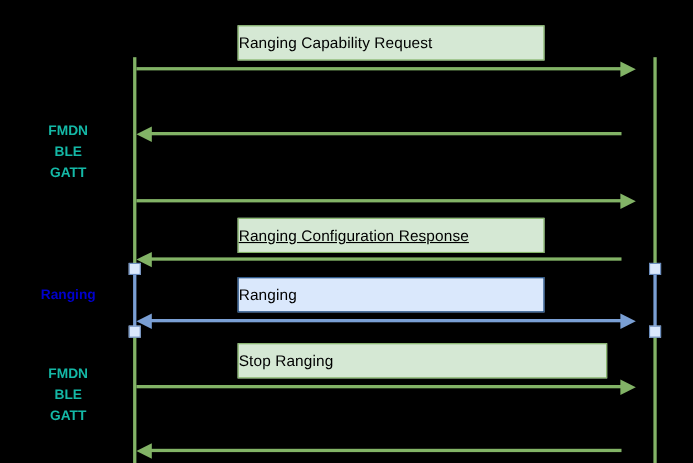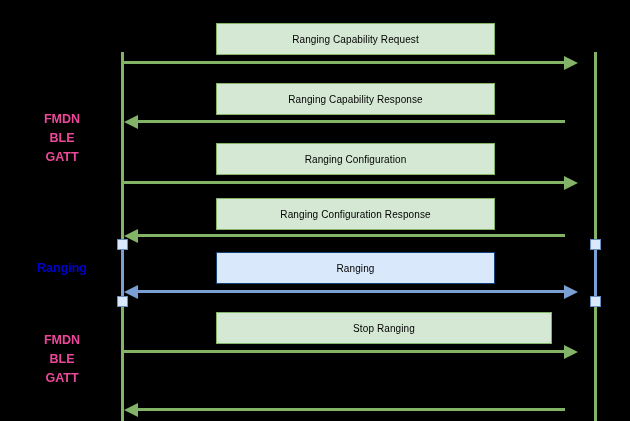--- a/index.html
+++ b/index.html
@@ -38,22 +38,22 @@
     border: 1.5px solid #6c8ebf;
     box-sizing: border-box;
   }
 
   
   .msg-box {
     position: absolute;
     box-sizing: border-box;
     display: flex;
     align-items: center;
-    justify-content: center;
-    font-size: 10px;
+    justify-content: flex-start;
+    font-size: 14px;
     color: #000000;
     letter-spacing: 0.1px;
     white-space: nowrap;
   }
   .msg-box.green {
     background: #d5e8d4;
     border: 1px solid #82b366;
   }
   .msg-box.blue {
     background: #dae8fc;
@@ -95,21 +95,21 @@
   }
 
   
   .side-label {
     position: absolute;
     text-align: center;
     font-weight: bold;
     font-size: 12.5px;
     line-height: 19px;
   }
-  .side-label.green { color: #ec4899; }
+  .side-label.green { color: #14b8a6; }
   .side-label.blue  { color: #0000cc; }
 </style>
 </head>
 <body>
 
 <div id="diagram">
 
   <div class="lifeline" style="left:121px; top:52px; height:192px;"></div>
   <div class="lifeline-seg-blue" style="left:121px; top:244px; height:60px;"></div>
   <div class="lifeline" style="left:121px; top:304px; height:117px;"></div>
@@ -138,33 +138,27 @@
     <div>BLE</div>
     <div>GATT</div>
   </div>
 
   <div class="msg-box green" style="left:216px; top:23px; width:279px; height:32px;">
     <span>Ranging Capability Request</span>
   </div>
   <div class="arrow-line green" style="left:124px; top:61px; width:442px;"></div>
   <div class="arrow-head right green" style="left:564px; top:55.5px;"></div>
 
-  <div class="msg-box green" style="left:216px; top:83px; width:279px; height:32px;">
-    <span>Ranging Capability Response</span>
-  </div>
   <div class="arrow-line green" style="left:136px; top:120px; width:429px;"></div>
   <div class="arrow-head left green" style="left:124px; top:114.5px;"></div>
 
-  <div class="msg-box green" style="left:216px; top:143px; width:279px; height:32px;">
-    <span>Ranging Configuration</span>
-  </div>
   <div class="arrow-line green" style="left:124px; top:181px; width:442px;"></div>
   <div class="arrow-head right green" style="left:564px; top:175.5px;"></div>
 
-  <div class="msg-box green" style="left:216px; top:198px; width:279px; height:32px;">
+  <div class="msg-box green" style="left:216px; top:198px; width:279px; height:32px;text-decoration:underline;">
     <span>Ranging Configuration Response</span>
   </div>
   <div class="arrow-line green" style="left:136px; top:234px; width:429px;"></div>
   <div class="arrow-head left green" style="left:124px; top:228.5px;"></div>
 
   <div class="msg-box blue" style="left:216px; top:252px; width:279px; height:32px;">
     <span>Ranging</span>
   </div>
   <div class="arrow-line blue" style="left:136px; top:290px; width:430px;"></div>
   <div class="arrow-head left blue" style="left:124px; top:284.5px;"></div>

